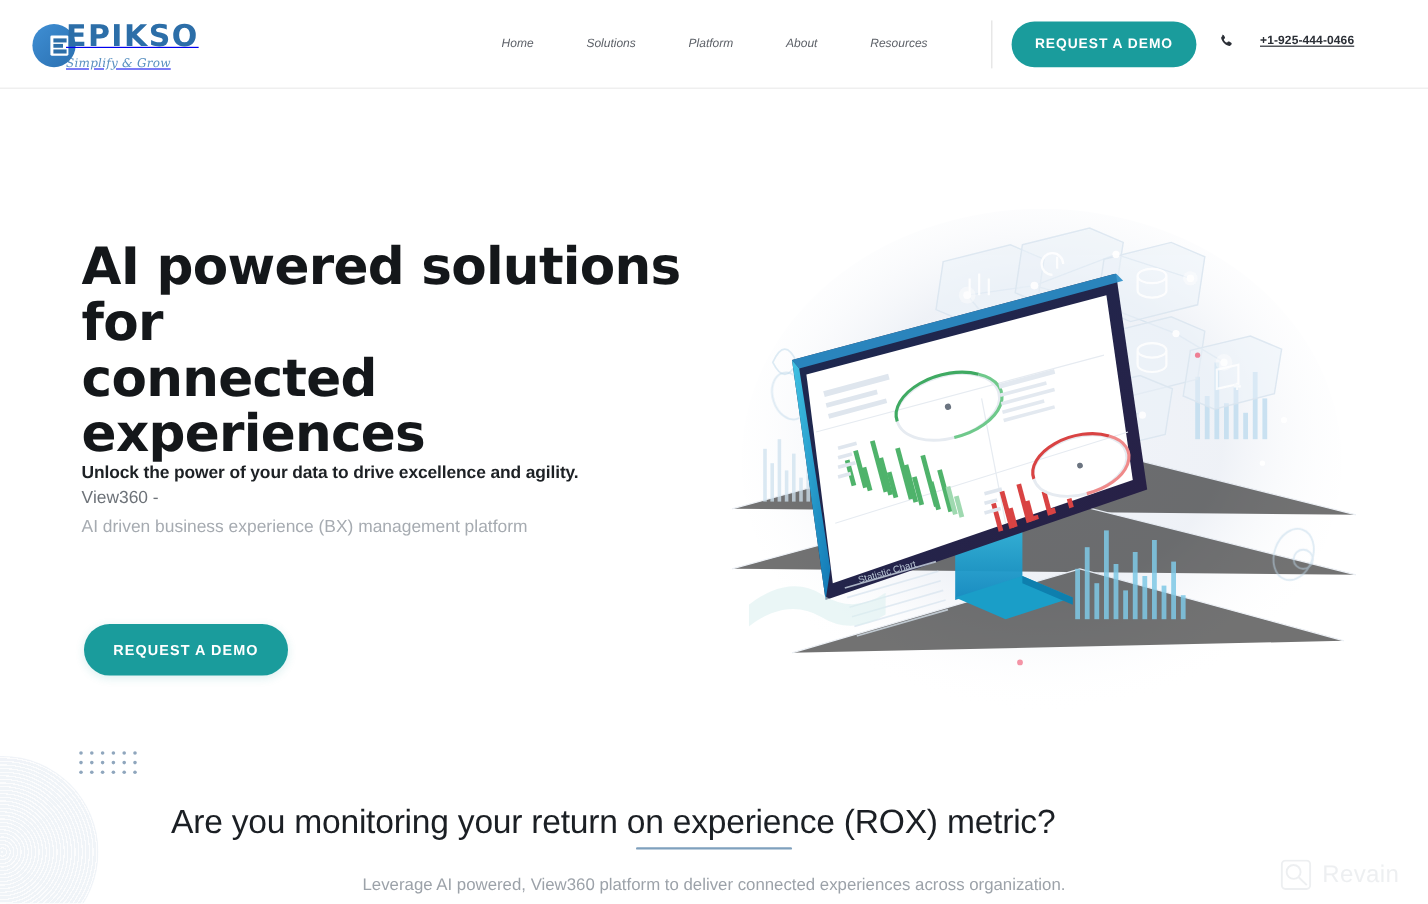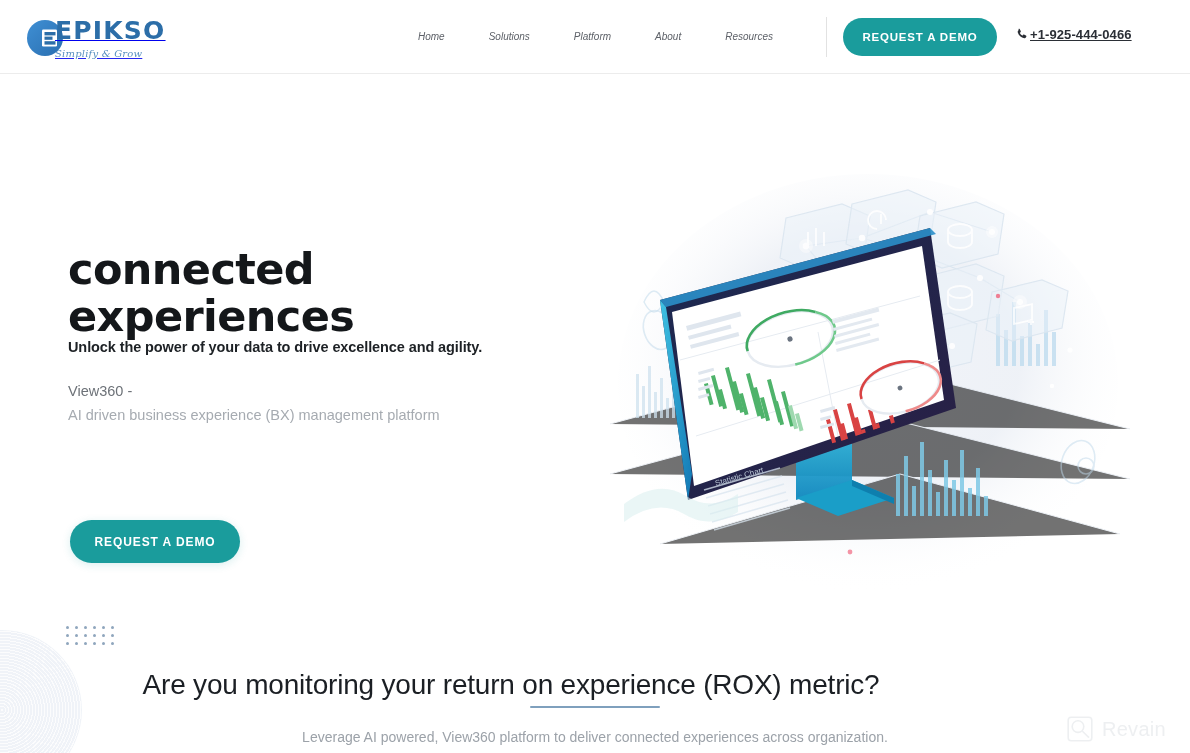--- a/index.html
+++ b/index.html
@@ -43,39 +43,39 @@
   .btn-demo-top {
     position: absolute; left: 843px; top: 18px;
     width: 154px; height: 38px; border-radius: 19px;
     background: #1a9c9c; color: #ffffff;
     font-size: 11.5px; font-weight: 700; letter-spacing: .8px;
     display: flex; align-items: center; justify-content: center;
     border: none; cursor: pointer; font-family: "Liberation Sans", sans-serif;
   }
   .phone-wrap {
     position: absolute; left: 1016px; top: 27px;
-    display: flex; align-items: center; gap: 1px;
-    color: #2b2f36; font-size: 13px; font-weight: 600; letter-spacing: .1px;
+    display: flex; align-items: center; gap: 21px;
+    color: #2b2f36; font-size: 10px; font-weight: 600; letter-spacing: .1px;
   }
   .phone-ico { width: 13px; height: 15px; display:block; }
 
   
   .hero { position: absolute; top: 74px; left: 0; width: 1190px; height: 575px; background:#fff; }
 
   .hero-copy { position: absolute; left: 68px; top: 126px; width: 520px; }
   .hero-title {
     font-family: "DejaVu Sans", sans-serif;
     font-size: 43px; font-weight: 700; color: #14171a;
     line-height: 1.08; letter-spacing: -0.6px;
   }
   .hero-sub {
     font-size: 14.5px; font-weight: 700;
     color: #1d2125; letter-spacing: -0.1px;
   }
-  .hero-line2 { margin-top: 28px; font-size: 14.5px; color: #6d7278; }
+  .hero-line2 { margin-top: 5px; font-size: 14.5px; color: #6d7278; }
   .hero-line3 { margin-top: 8px; font-size: 14.5px; color: #a6abb1; }
 
   .btn-demo-hero {
     position: absolute; left: 70px; top: 446px;
     width: 170px; height: 43px; border-radius: 22px;
     background: #1a9c9c; color: #ffffff;
     font-size: 12px; font-weight: 700; letter-spacing: .9px;
     display: flex; align-items: center; justify-content: center;
     border: none; cursor: pointer; font-family: "Liberation Sans", sans-serif;
     box-shadow: 0 2px 8px rgba(26,156,156,.16);
@@ -170,21 +170,21 @@
         </svg>
       </span>
       <span>+1-925-444-0466</span>
     </a>
   </div>
 
   <div class="hero">
 
     <div class="hero-copy">
       <h1 class="hero-title">
-        <br>
+        <span>AI powered solutions for</span><br>
         <span>connected experiences</span>
       </h1>
       <p class="hero-sub">Unlock the power of your data to drive excellence and agility.</p>
       <p class="hero-line2">View360 -</p>
       <p class="hero-line3">AI driven business experience (BX) management platform</p>
     </div>
 
     <button class="btn-demo-hero">REQUEST A DEMO</button>
 
     <div class="dotgrid" id="dotgrid">

